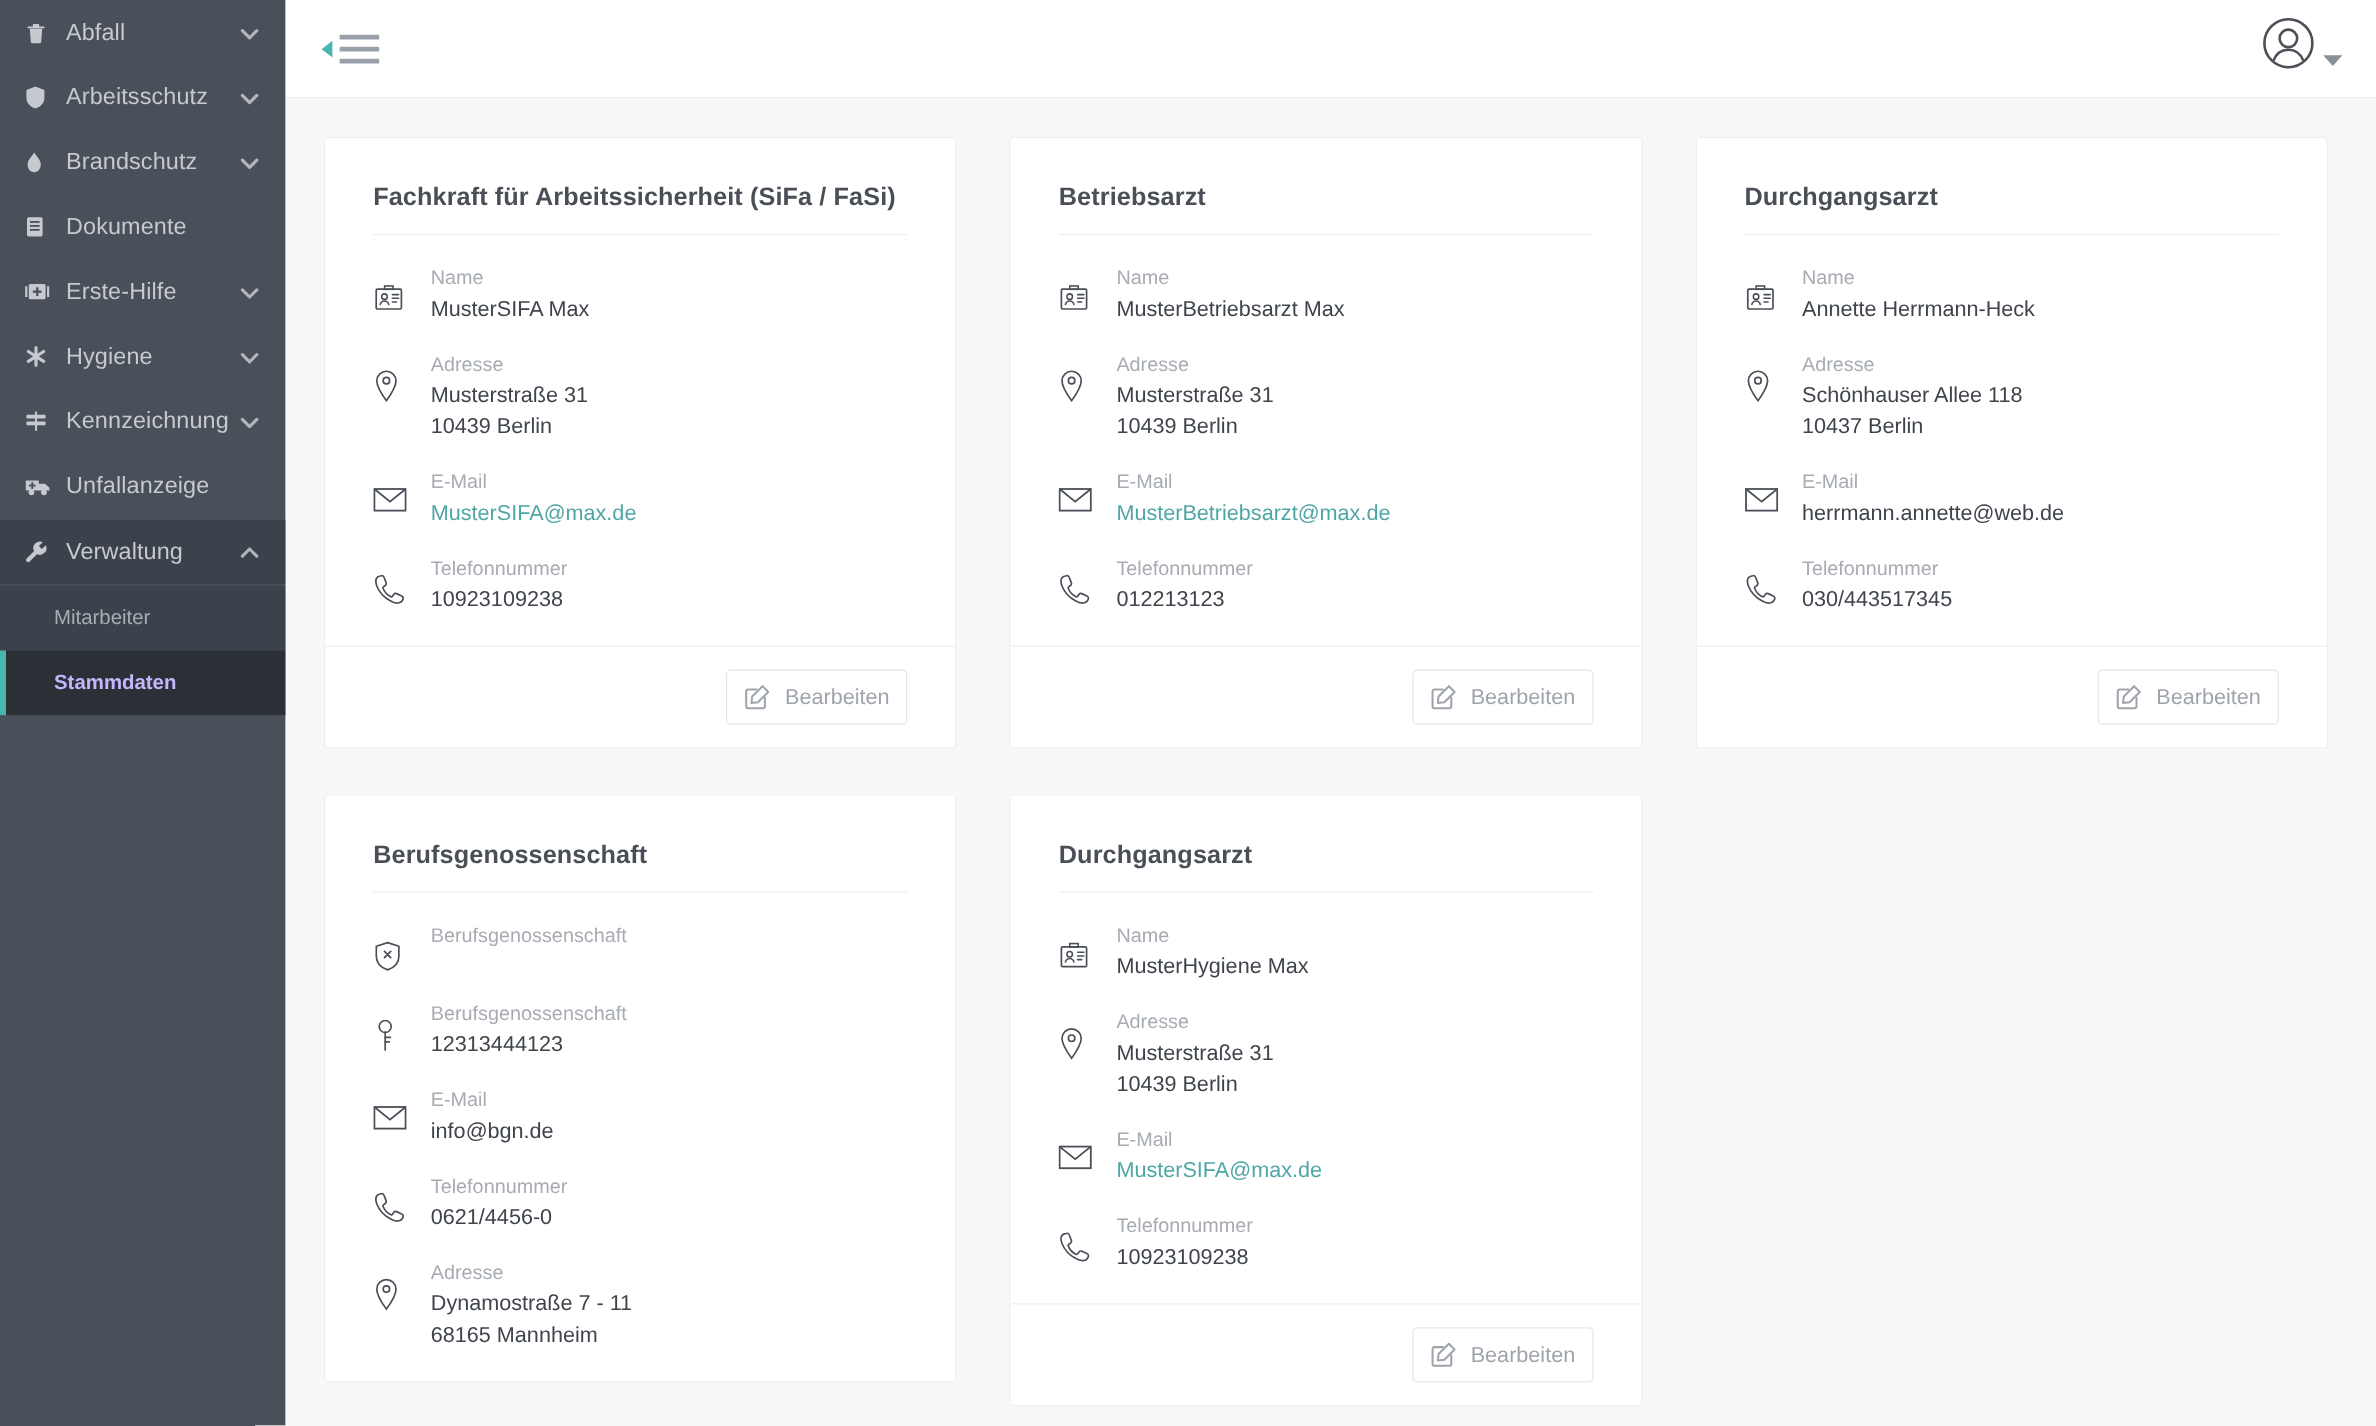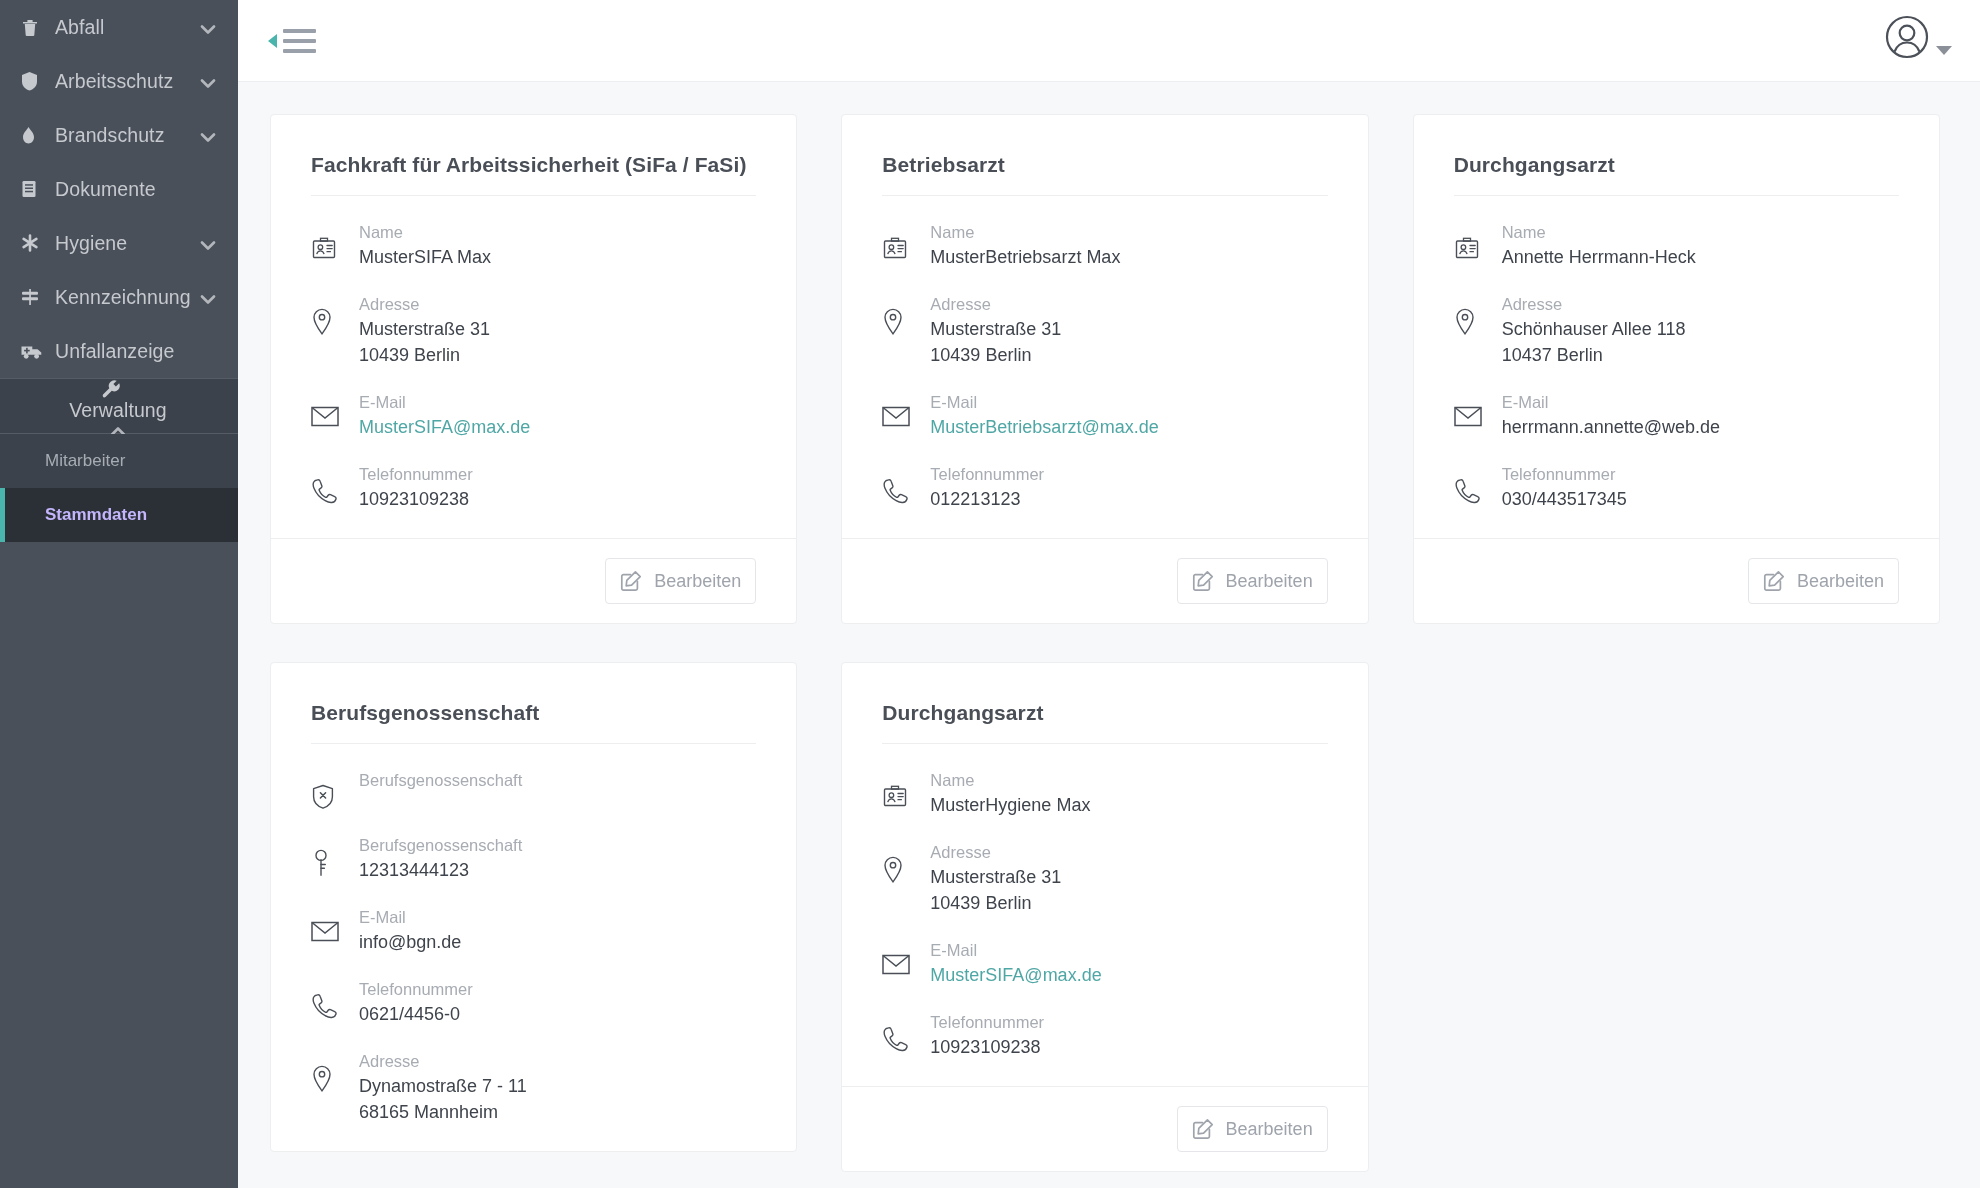--- a/index.html
+++ b/index.html
@@ -24,21 +24,21 @@
     color: #c6c9ce; font-size: 19.5px;
   }
   .nav-item .ico {
     width: 26px; min-width: 26px; height: 22px;
     display: inline-flex; align-items: center; justify-content: flex-start;
     margin-right: 9px;
   }
   .nav-item .ico svg { display: block; }
   .nav-item .lbl { flex: 1; white-space: nowrap; letter-spacing: .1px; }
   .nav-item .caret { width: 16px; height: 16px; opacity: .85; }
-  .nav-item.expanded { background: #3b424b; flex-direction: column; }
+  .nav-item.expanded { background: #3b424b; }
   .nav-item.expanded .lbl { color: #c6c9ce; }
   .sub-item {
     height: 54px; display: flex; align-items: center;
     padding-left: 45px; font-size: 17px; color: #a8adb4;
     background: #3b424b; cursor: pointer; position: relative;
   }
   .sub-item.active {
     background: #2b3036; color: #c4b5fd; font-weight: bold;
   }
   .sub-item.active::before {
@@ -158,20 +158,35 @@
             <rect x="2.5" y="2" width="13" height="16" rx="1.3" fill="#c6c9ce"></rect>
             <rect x="5" y="5.2" width="8" height="1.5" fill="#49505a"></rect>
             <rect x="5" y="8.5" width="8" height="1.5" fill="#49505a"></rect>
             <rect x="5" y="11.8" width="8" height="1.5" fill="#49505a"></rect>
           </svg>
         </span>
         <span class="lbl">Dokumente</span>
       </div>
       <div class="nav-item">
         <span class="ico">
+          <svg width="22" height="20" viewBox="0 0 22 20">
+            <rect x="1" y="5.5" width="1.8" height="9" fill="#c6c9ce"></rect>
+            <rect x="19.2" y="5.5" width="1.8" height="9" fill="#c6c9ce"></rect>
+            <rect x="4" y="3.6" width="14" height="12.8" rx="1.3" fill="#c6c9ce"></rect>
+            <rect x="10.1" y="6.4" width="1.9" height="7.2" fill="#49505a"></rect>
+            <rect x="7.4" y="9.1" width="7.2" height="1.9" fill="#49505a"></rect>
+          </svg>
+        </span>
+        <span class="lbl">Erste-Hilfe</span>
+        <span class="caret"><svg width="16" height="16" viewBox="0 0 16 16">
+            <path d="M2 5.5 8 11.5l6-6" fill="none" stroke="#c6c9ce" stroke-width="2.6" stroke-linecap="round" stroke-linejoin="round"></path>
+          </svg></span>
+      </div>
+      <div class="nav-item">
+        <span class="ico">
           <svg width="20" height="20" viewBox="0 0 20 20">
             <g stroke="#c6c9ce" stroke-width="2.6" stroke-linecap="round">
               <path d="M10 2.6v14.8M3.6 5.9l12.8 8.2M16.4 5.9 3.6 14.1"></path>
             </g>
           </svg>
         </span>
         <span class="lbl">Hygiene</span>
         <span class="caret"><svg width="16" height="16" viewBox="0 0 16 16">
             <path d="M2 5.5 8 11.5l6-6" fill="none" stroke="#c6c9ce" stroke-width="2.6" stroke-linecap="round" stroke-linejoin="round"></path>
           </svg></span>

